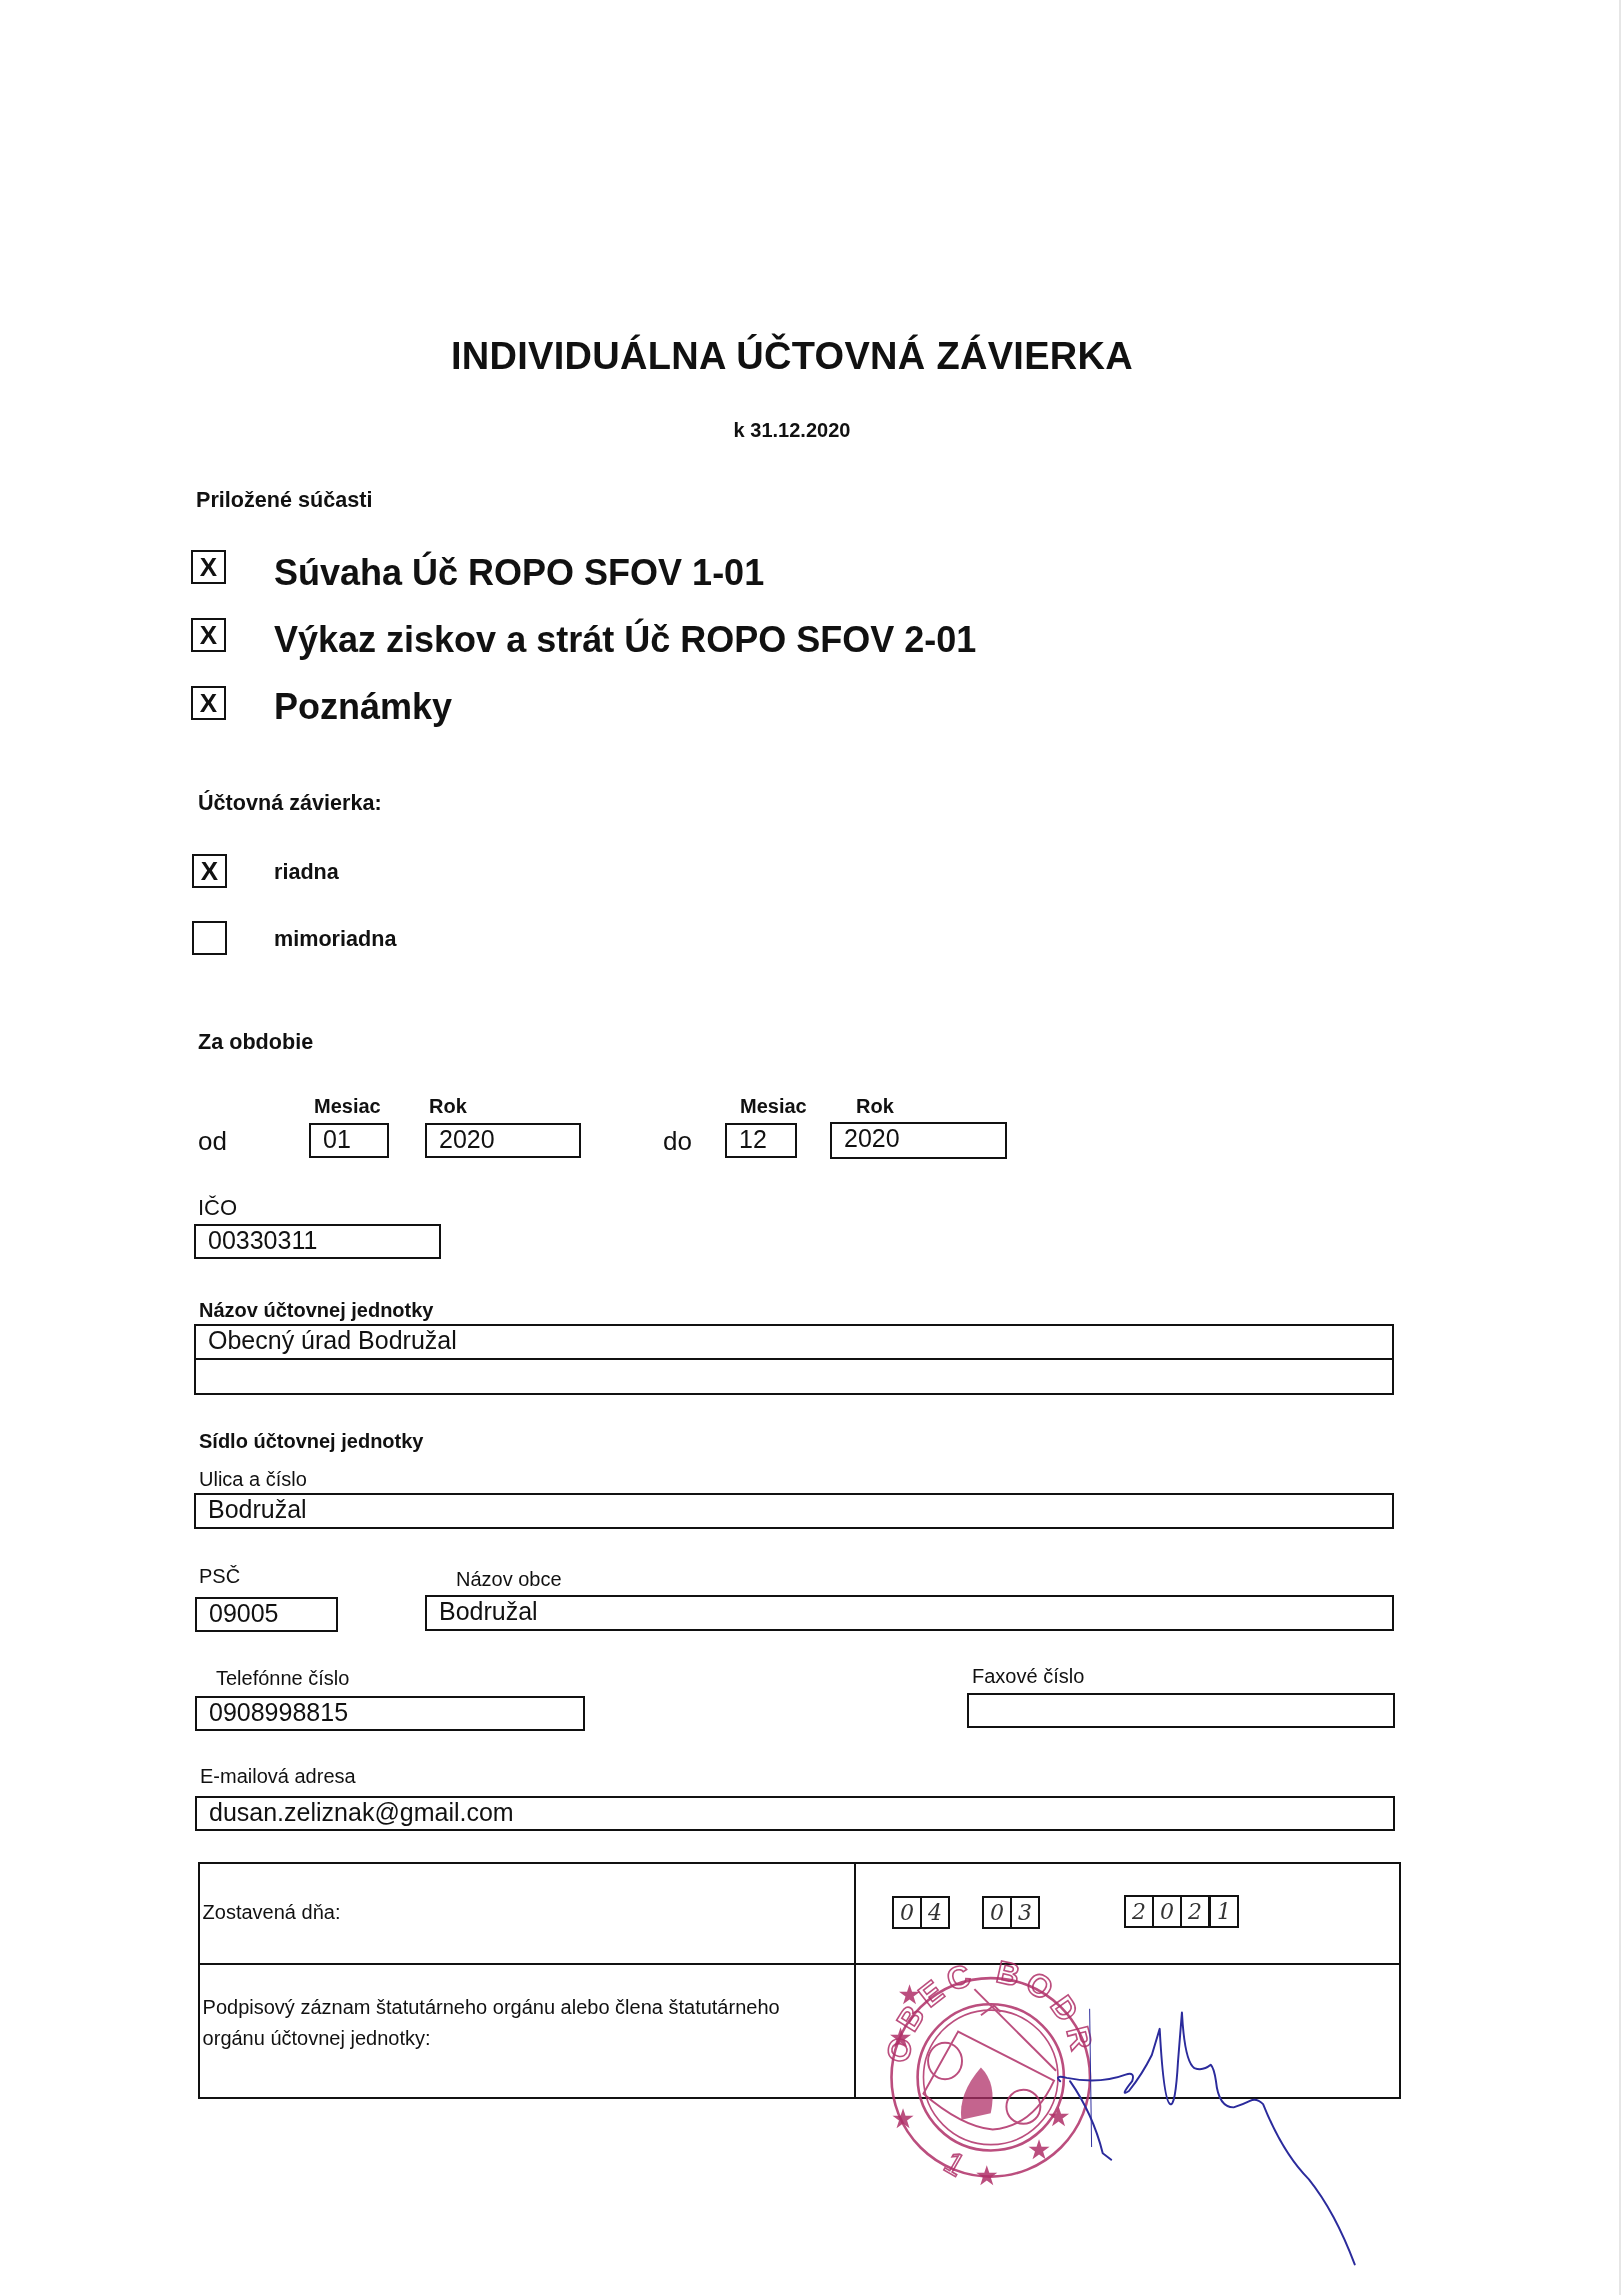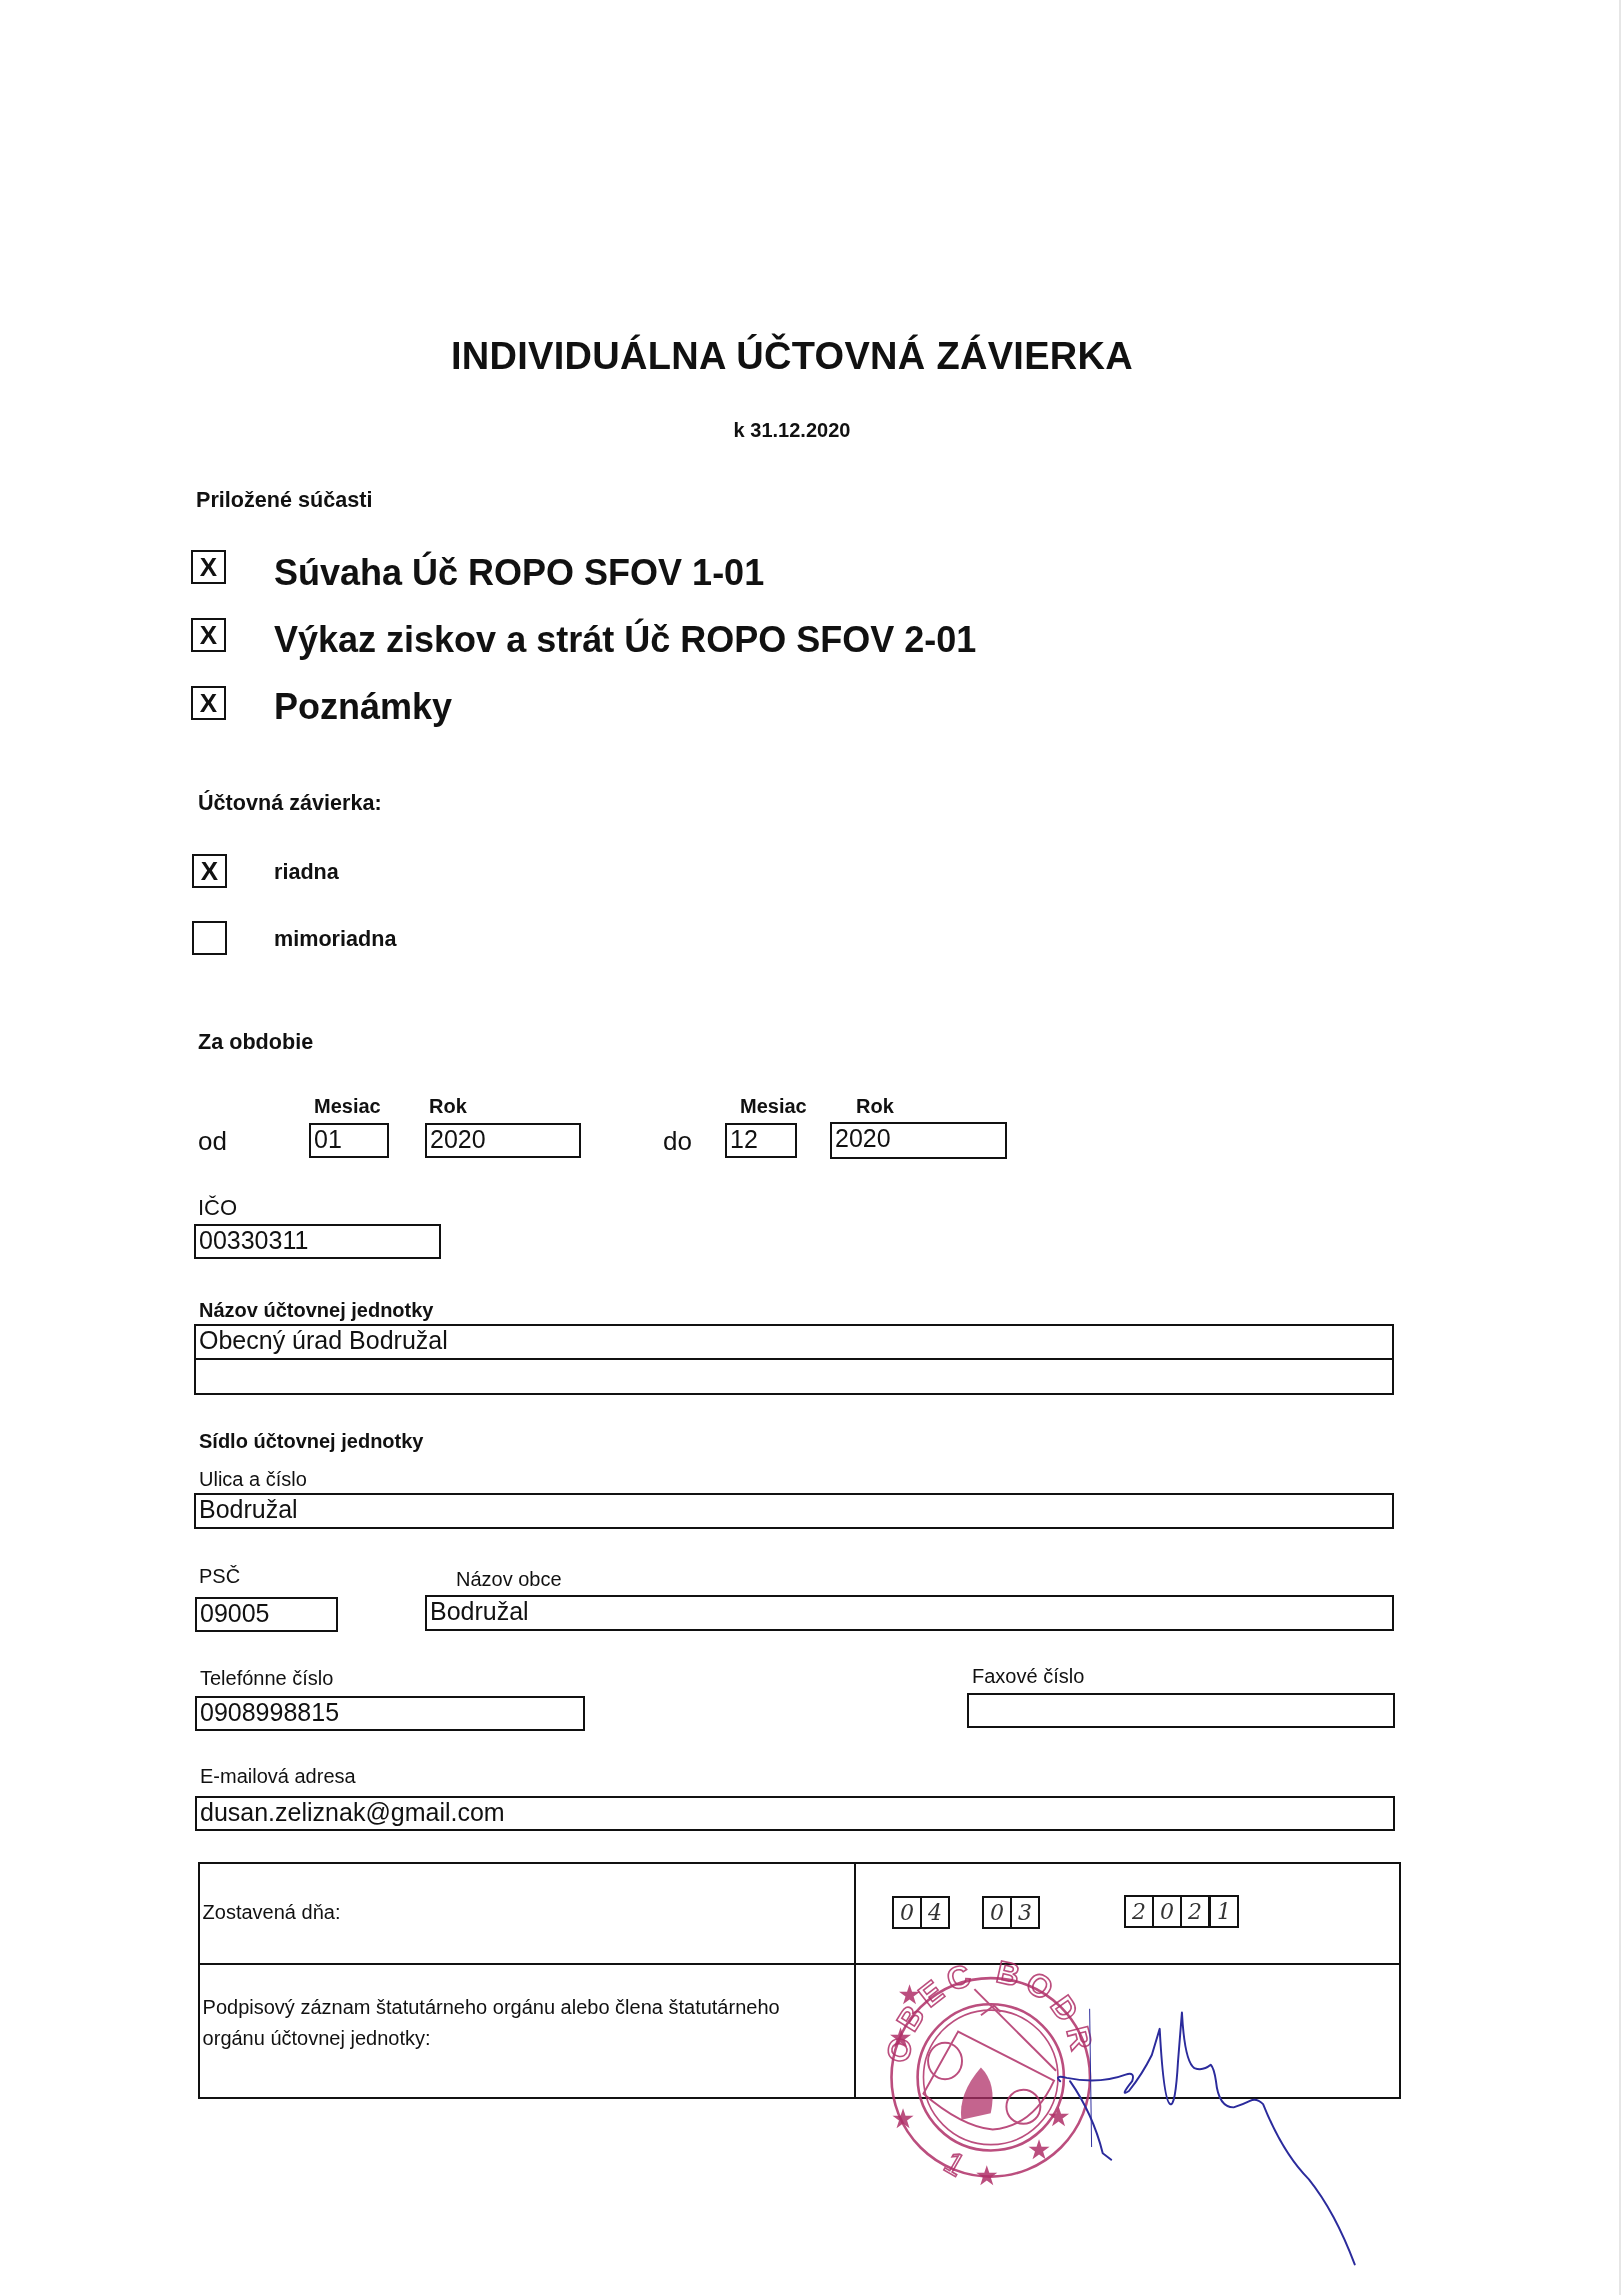--- a/index.html
+++ b/index.html
@@ -11,21 +11,21 @@
   .abs { position: absolute; }
   .page-edge { position: absolute; left: 1619px; top: 0; width: 2px; height: 2295px; background: #e6e6e6; }
   .title { left: 0; width: 1584px; top: 335px; text-align: center; font-weight: bold; font-size: 38px; letter-spacing: 0.3px; }
   .subtitle { left: 0; width: 1584px; top: 419px; text-align: center; font-weight: bold; font-size: 20px; }
   .section-label { font-weight: bold; font-size: 21.6px; }
   .cb { position: absolute; width: 35px; height: 34px; border: 2.6px solid #111; box-sizing: border-box;
         display: flex; align-items: center; justify-content: center; font-weight: bold; font-size: 26px; }
   .cb-label-lg { font-weight: bold; font-size: 36px; }
   .cb-label-sm { font-weight: bold; font-size: 21.6px; }
   .fld { position: absolute; border: 2.6px solid #111; box-sizing: border-box; background: #fff;
-         font-size: 25px; line-height: 29px; padding-left: 3px; white-space: nowrap; overflow: hidden; }
+         font-size: 25px; line-height: 29px; padding-left: 12px; white-space: nowrap; overflow: hidden; }
   .lbl { font-size: 20px; }
   .lbl-b { font-size: 20px; font-weight: bold; }
   .od-do { font-size: 26px; }
   .tbl { position: absolute; left: 198px; top: 1862px; width: 1203px; height: 237px;
          border: 2.6px solid #111; box-sizing: border-box; padding-left: 48px; }
   .tbl-h { position: absolute; left: 0; right: 0; top: 99px; height: 0; border-top: 2.6px solid #111; }
   .tbl-v { position: absolute; top: 0; bottom: 0; left: 654px; width: 0; border-left: 2px solid #111; }
   .tbl-text { font-size: 20px; line-height: 31px; }
   .dcell { position: absolute; width: 30px; height: 33px; border: 2px solid #111; box-sizing: border-box;
            font-family: "DejaVu Serif", serif; font-style: italic; font-size: 22px; color: #333;
@@ -82,21 +82,21 @@
 
 <div class="abs lbl-b" style="left:199px; top:1430px;">Sídlo účtovnej jednotky</div>
 <div class="abs lbl" style="left:199px; top:1468px;">Ulica a číslo</div>
 <div class="fld" style="left:194px; top:1493px; width:1200px; height:36px;">Bodružal</div>
 
 <div class="abs lbl" style="left:199px; top:1565px;">PSČ</div>
 <div class="fld" style="left:195px; top:1597px; width:143px; height:35px;">09005</div>
 <div class="abs lbl" style="left:456px; top:1568px;">Názov obce</div>
 <div class="fld" style="left:425px; top:1595px; width:969px; height:36px;">Bodružal</div>
 
-<div class="abs lbl" style="left:200px; top:1667px;">Telefónne číslo</div>
+<div class="abs lbl" style="left:216px; top:1667px;">Telefónne číslo</div>
 <div class="fld" style="left:195px; top:1696px; width:390px; height:35px;">0908998815</div>
 <div class="abs lbl" style="left:972px; top:1665px;">Faxové číslo</div>
 <div class="fld" style="left:967px; top:1693px; width:428px; height:35px;"></div>
 
 <div class="abs lbl" style="left:200px; top:1765px;">E-mailová adresa</div>
 <div class="fld" style="left:195px; top:1796px; width:1200px; height:35px;">dusan.zeliznak@gmail.com</div>
 
 <div class="tbl">
   <div class="tbl-h"></div>
   <div class="tbl-v"></div>

